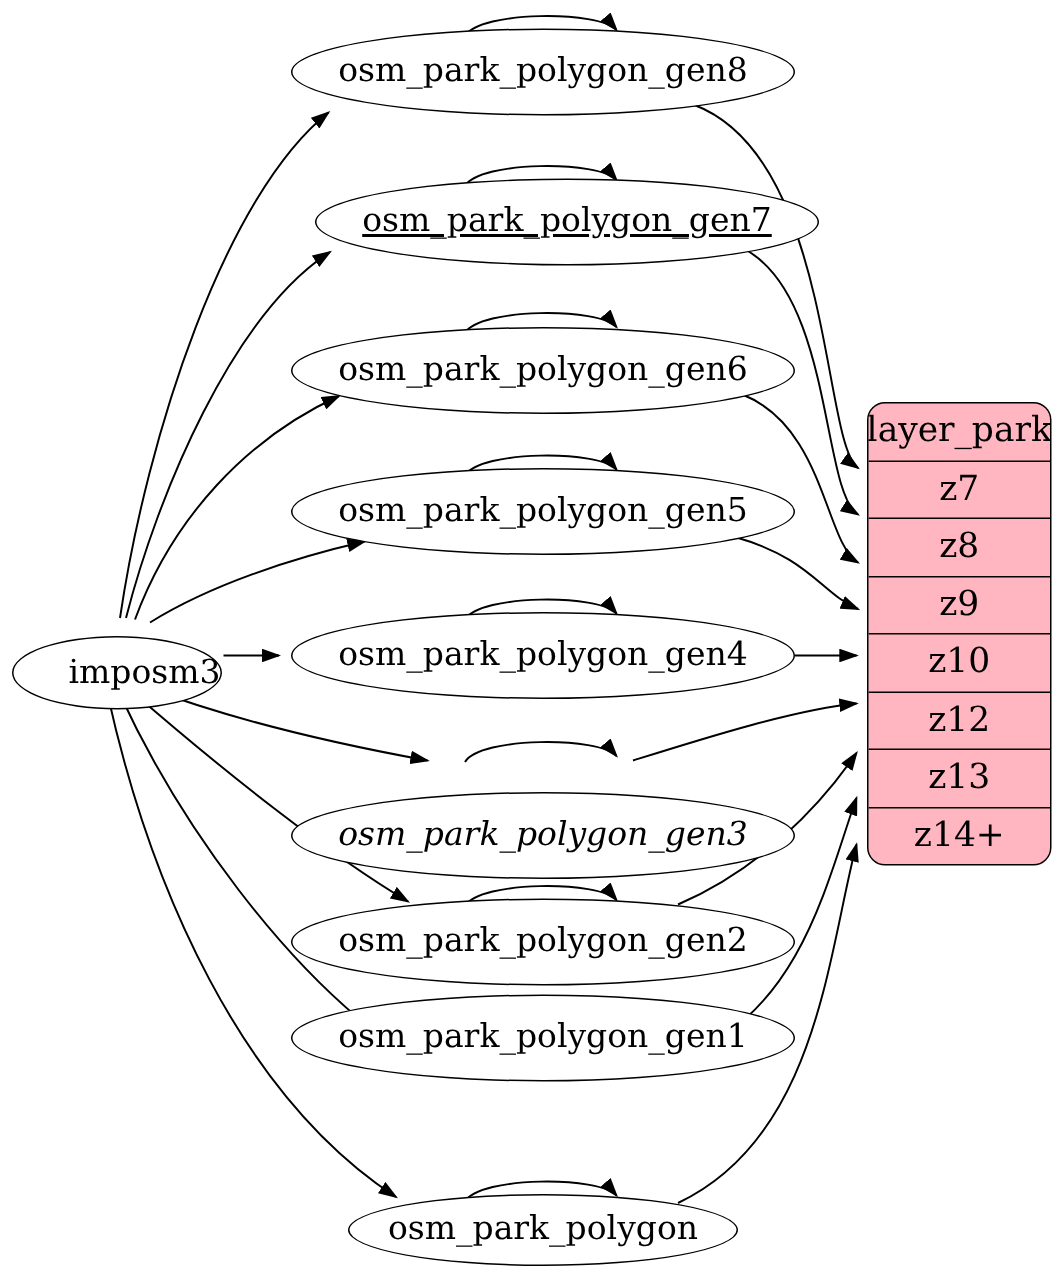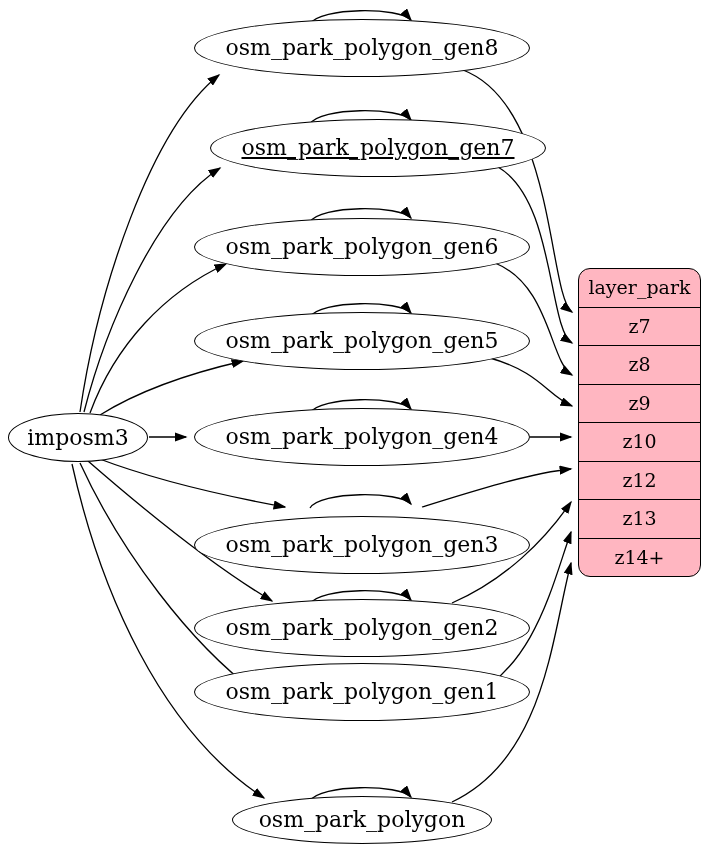--- a/index.html
+++ b/index.html
@@ -17,31 +17,31 @@
     font-size:22px;line-height:1;white-space:nowrap;
   }
   .record{
     position:absolute;z-index:1;box-sizing:border-box;
     left:578px;top:268px;width:123px;height:309px;
     border:1.3px solid #000;border-radius:12px;
     display:flex;flex-direction:column;overflow:hidden;
   }
   .rrow{
     flex:1;display:flex;align-items:center;justify-content:center;
-    font-size:19px;line-height:1;
+    font-size:23px;line-height:1;
   }
   .rrow + .rrow{border-top:1.3px solid #000;}
   
-  #n-imposm3{left:8px;top:413px;width:140px;height:49px;}
+  #n-imposm3{left:8px;top:424px;width:140px;height:49px;justify-content:flex-end;}
   #n-gen8{left:194px;top:19px;width:336px;height:58px;}
   #n-gen7{left:210px;top:119px;width:336px;height:58px;text-decoration:underline;}
   #n-gen6{left:194px;top:218px;width:336px;height:58px;}
   #n-gen5{left:194px;top:312px;width:336px;height:58px;justify-content:center;}
   #n-gen4{left:194px;top:408px;width:336px;height:58px;}
-  #n-gen3{left:194px;top:516px;width:336px;height:58px;}
+  #n-gen3{left:194px;top:528px;width:336px;height:58px;font-style:italic;}
   #n-gen2{left:194px;top:599px;width:336px;height:58px;}
   #n-gen1{left:194px;top:663px;width:336px;height:58px;}
   #n-polygon{left:232px;top:796px;width:260px;height:48px;}
 </style>
 </head>
 <body style="background: rgb(255, 255, 255);">
 
 <div class="canvas">
 
   <svg class="edge-layer" id="edge-svg" width="707" height="851">

